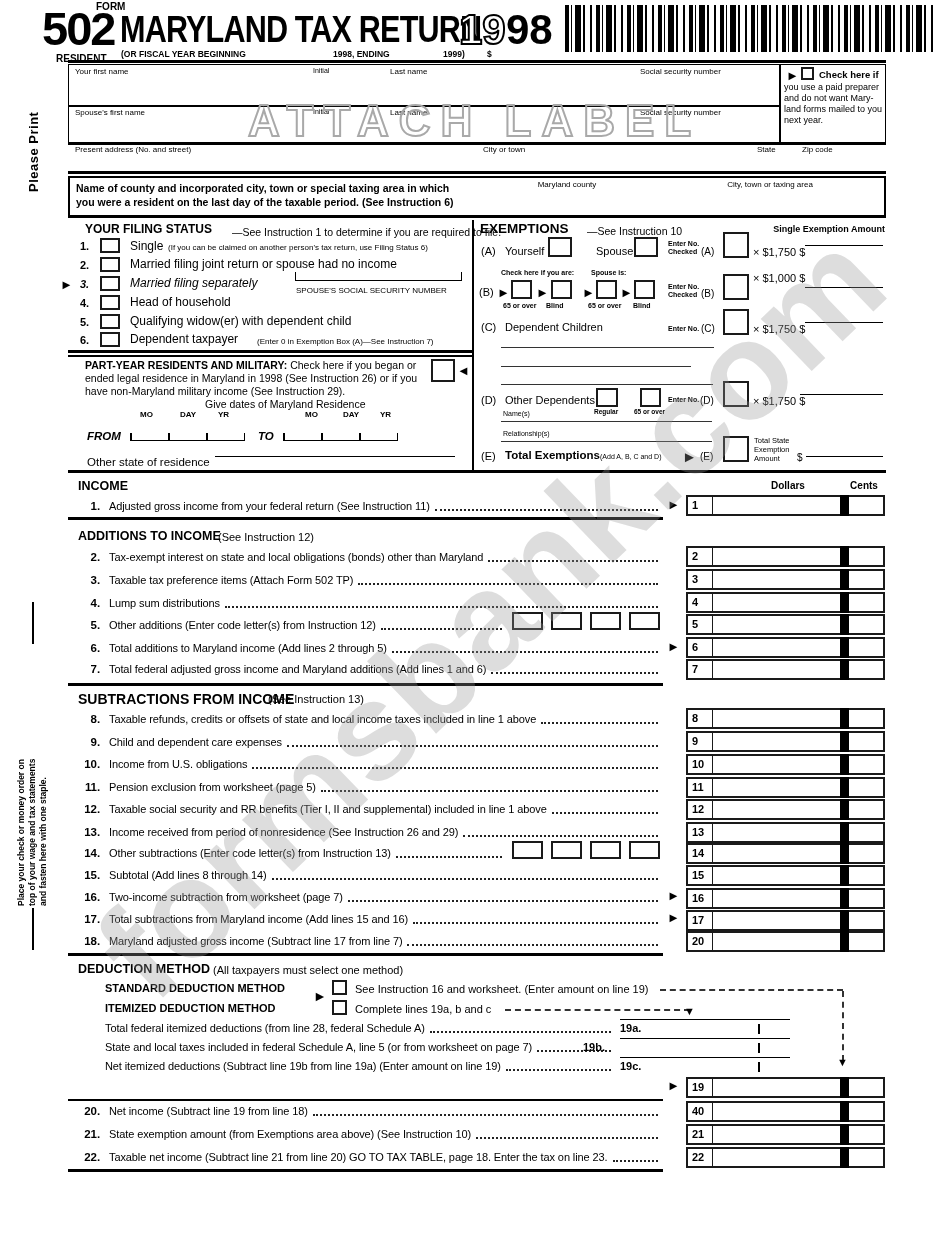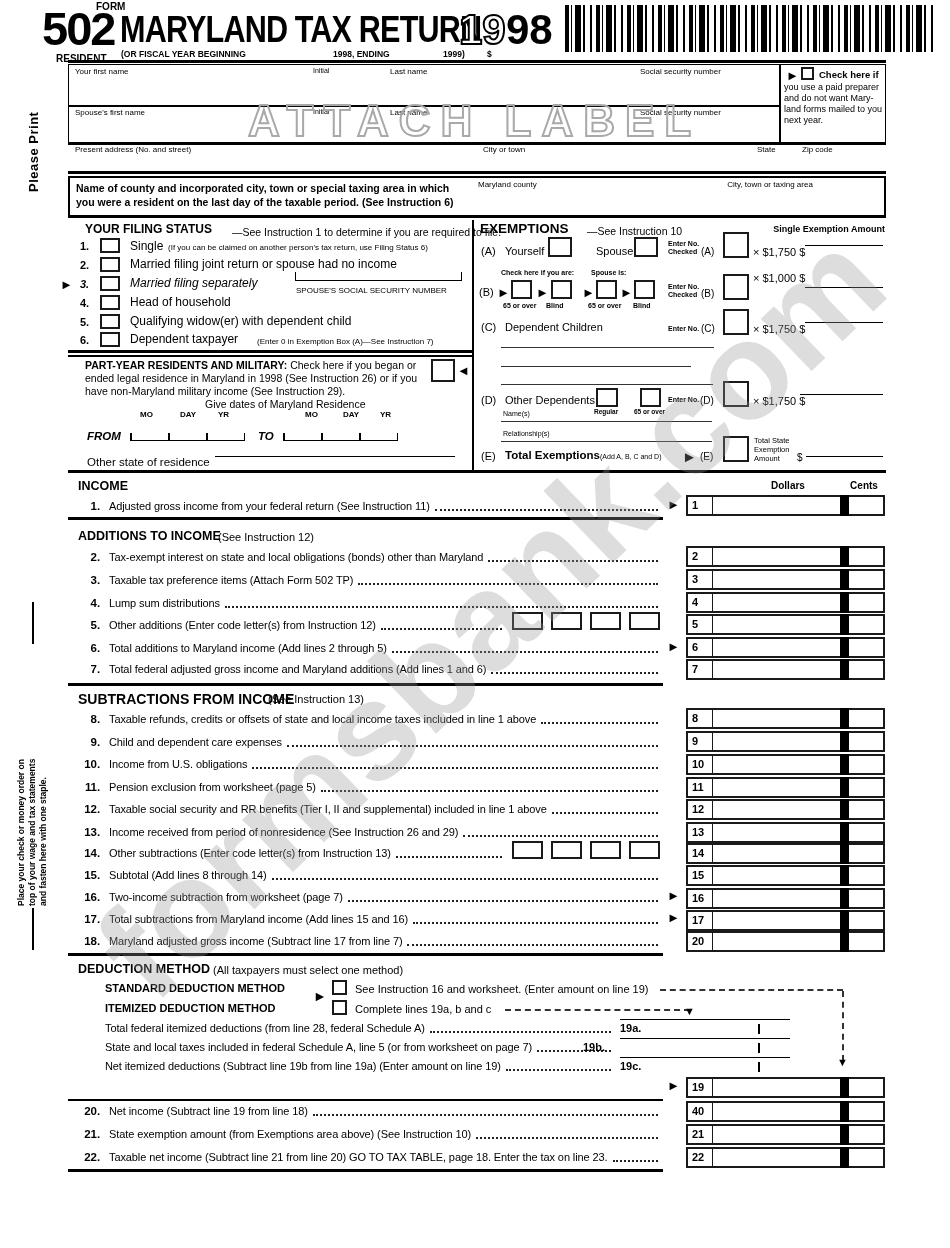--- a/index.html
+++ b/index.html
@@ -123,21 +123,21 @@
   <div class="abs" style="left:780px;top:64px;width:106px;height:79px;border:1.5px solid #000;box-sizing:border-box"></div>
   <span class="ar" style="left:786px;top:69px">►</span>
   <div class="cb" style="left:801px;top:67px;width:13px;height:13px"></div>
   <span class="abs b" style="left:819px;top:69px;font-size:9.5px">Check here if</span>
   <div class="abs" style="left:784px;top:82px;width:99px;font-size:9px;line-height:11px">you use a paid preparer and do not want Mary- land forms mailed to you next year.</div>
 
   <div class="abs" style="left:68px;top:176px;width:818px;height:42px;border:2px solid #000;border-bottom-width:3px;box-sizing:border-box"></div>
   <div class="vr" style="left:478px;top:176px;height:42px"></div>
   <div class="vr" style="left:656px;top:176px;height:42px"></div>
   <div class="abs b" style="left:76px;top:181px;width:394px;font-size:10.5px;line-height:14px">Name of county and incorporated city, town or special taxing area in which you were a resident on the last day of the taxable period. (See Instruction 6)</div>
-  <span class="lbl" style="left:478px;top:180px;width:178px;">Maryland county</span>
+  <span class="lbl" style="left:478px;top:180px;width:178px;text-align:center">Maryland county</span>
   <span class="lbl" style="left:656px;top:180px;width:228px;text-align:center">City, town or taxing area</span>
   <div class="abs" style="left:480px;top:190px;width:174px;height:26px"></div>
   <div class="abs" style="left:658px;top:190px;width:224px;height:26px"></div>
 
   <span class="abs b" style="left:85px;top:222px;font-size:12px">YOUR FILING STATUS</span>
   <span class="abs" style="left:232px;top:226px;font-size:10.5px">—See Instruction 1 to determine if you are required to file.</span>
 
   <span class="abs b t11" style="left:80px;top:240px">1.</span>
   <div class="cb" style="left:100px;top:238px;width:20px;height:15px"></div>
   <span class="abs" style="left:130px;top:239px;font-size:12px">Single</span>

